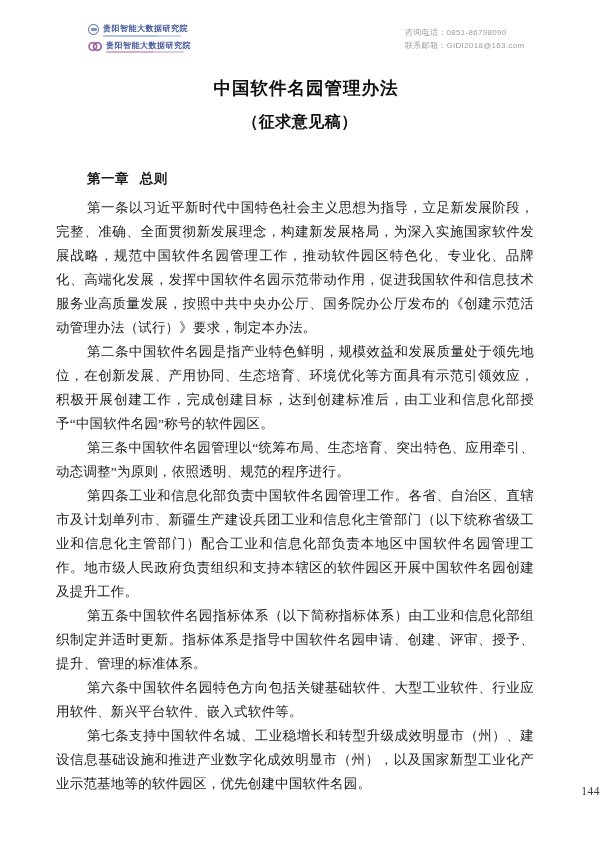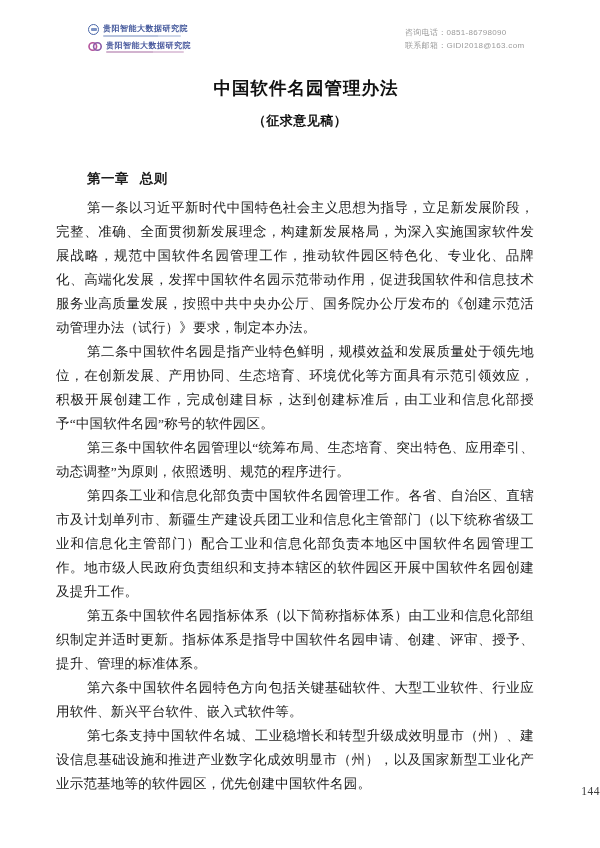--- a/index.html
+++ b/index.html
@@ -89,21 +89,21 @@
     font-size: 17.5px;
     font-weight: bold;
     letter-spacing: 1px;
     color: #111;
   }
   .doc-subtitle {
     position: absolute;
     top: 112px;
     left: 0; right: 0;
     text-align: center;
-    font-size: 13px;
+    font-size: 16px;
     font-weight: bold;
     letter-spacing: 0.5px;
     color: #111;
   }
 
   
   .doc-body {
     position: absolute;
     top: 167px;
     left: 56px;

